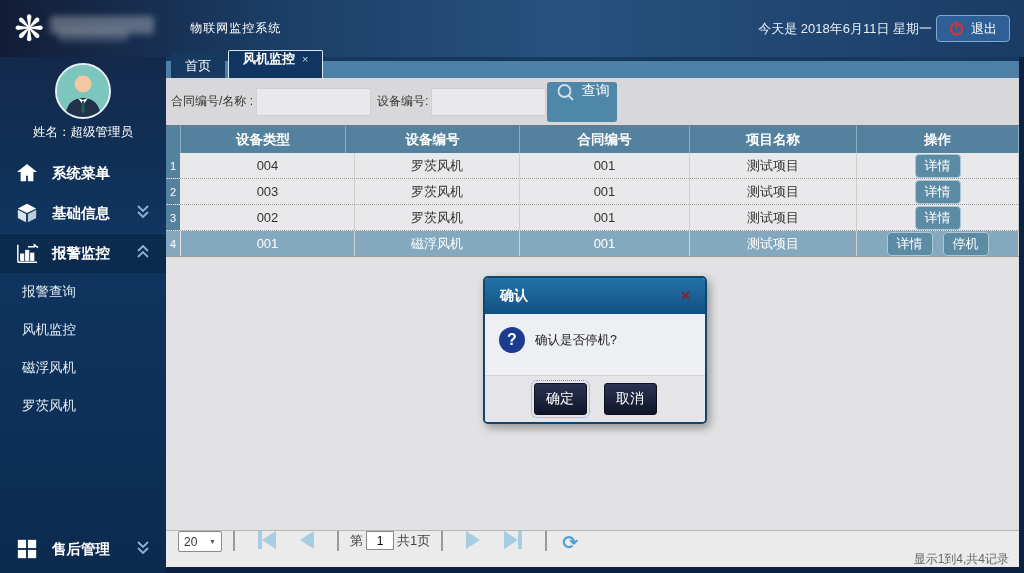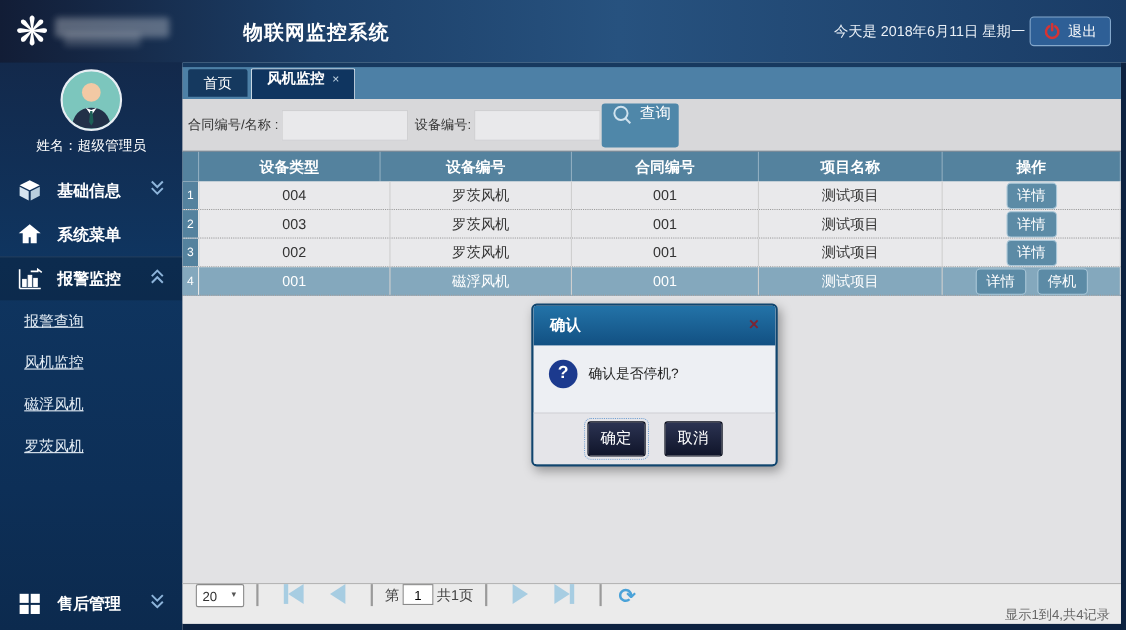--- a/index.html
+++ b/index.html
@@ -8,47 +8,47 @@
   body { position:relative; background:#0d2240; }
 
   
   .header { position:absolute; left:0; top:0; width:1024px; height:57px;
     background:linear-gradient(90deg,#121d36 0%,#1c3f68 28%,#27527f 55%,#1a3c66 100%);
     display:flex; align-items:center; padding:0 14px; }
   .logo-glyph { color:#fff; font-size:36px; line-height:36px; }
   .redacted-wrap { position:relative; width:120px; height:34px; margin-left:6px; }
   .blob1 { position:absolute; left:0; top:4px; width:104px; height:18px; background:rgba(255,255,255,0.30); border-radius:3px; filter:blur(3px); }
   .blob2 { position:absolute; left:8px; top:18px; width:70px; height:12px; background:rgba(255,255,255,0.18); border-radius:3px; filter:blur(3px); }
-  .app-title { color:#fff; font-size:18px; font-weight:bold; margin-left:51px; letter-spacing:1px; }
+  .app-title { color:#fff; font-size:12px; font-weight:normal; margin-left:20px; letter-spacing:1px; }
   .header-right { margin-left:auto; display:flex; align-items:center; gap:4px; }
   .date-text { color:#e9eff6; font-size:13px; }
   .logout-btn { display:flex; align-items:center; gap:7px; height:27px; padding:0 12px;
     background:#2e5f96; border:1px solid #84a8cc; border-radius:4px; color:#fff;
     font-size:13px; cursor:pointer; }
 
   
   .sidebar { position:absolute; left:0; top:57px; width:166px; height:516px;
     background:linear-gradient(180deg,#13294b 0%,#0f3560 35%,#0d2f57 75%,#0c2a4e 100%);
     display:flex; flex-direction:column; color:#fff; }
   .user-block { height:96px; display:flex; flex-direction:column; align-items:center; padding-top:6px; }
   .avatar { width:56px; height:56px; border-radius:50%; border:2px solid #e8eef4; overflow:hidden; background:#7cc6bd; }
   .user-name { margin-top:5px; font-size:12.5px; color:#fff; }
   .mi { height:40px; display:flex; align-items:center; padding:0 14px; font-size:14.5px; font-weight:bold; cursor:pointer; }
   .mi .ic { width:26px; height:24px; margin-right:12px; display:flex; align-items:center; justify-content:center; }
   .mi .chev { margin-left:auto; }
   .mi.section-dark { background:rgba(0,0,0,0.18); border-top:1px solid rgba(255,255,255,0.08); }
-  .smi { height:38px; line-height:38px; padding-left:22px; font-size:13.5px; color:#e4edf5; cursor:pointer;text-decoration:underline; }
+  .smi { height:38px; line-height:38px; padding-left:22px; font-size:13.5px; color:#e4edf5; cursor:pointer; }
   .side-spacer { flex:1; }
 
   
   .main { position:absolute; left:166px; top:57px; width:858px; height:516px;
     border-right:5px solid #0d2240; border-bottom:6px solid #0d2240;
     background:#e2e2e4; display:flex; flex-direction:column; }
-  .tabbar { height:33px; background:#4d80a6; border-top:4px solid #17395f;
-    display:flex; align-items:center; padding-left:5px; gap:3px; }
+  .tabbar { height:21px; background:#4d80a6; border-top:4px solid #17395f;
+    display:flex; align-items:flex-end; padding-left:5px; gap:3px; }
   .tab { height:25px; line-height:25px; padding:0 14px; background:#15395f; color:#fff;
     font-size:13px; border-radius:2px 2px 0 0; cursor:pointer; }
   .tab.active { height:28px; line-height:16px; background:#0f3560; border:1px solid #dbe7f0; border-bottom:none; font-weight:bold; }
   .tab .close-x { margin-left:7px; color:#bdd1e0; font-size:11px; font-weight:normal; }
 
   .searchbar { height:48px; background:#d8d8da; border-bottom:1px solid #6b7b88;
     display:flex; align-items:center; font-size:12px; color:#333; }
   .searchbar .lbl1 { margin-left:5px; }
   .s-input { width:115px; height:28px; background:#e9e9eb; border:1px solid #d0d0d2; margin-left:3px; font-size:12px; padding:0 5px; }
   .searchbar .lbl2 { margin-left:6px; }
@@ -133,42 +133,42 @@
         <path d="M8 52 Q10 33 26 33 Q42 33 44 52 Z" fill="#223048"></path>
         <path d="M21 33 L26 40 L31 33 L26 35 Z" fill="#fff"></path>
         <path d="M25 36 L27 36 L28 46 L26 49 L24 46 Z" fill="#1d5f57"></path>
       </svg>
     </div>
     <div class="user-name">姓名：超级管理员</div>
   </div>
 
   <div class="mi">
     <span class="ic">
+      <svg width="22" height="20" viewBox="0 0 24 22">
+          <path d="M12 1 L1 10 h4 v10 h6 v-6 h2 v6 h6 V10 h4 Z" fill="#fff"></path>
+        </svg>
+    </span>
+    <span>系统菜单</span>
+  </div>
+
+  <div class="mi">
+    <span class="ic">
       <svg width="22" height="22" viewBox="0 0 24 24">
         <path d="M12 2 L22 7 L12 12 L2 7 Z" fill="#fff"></path>
         <path d="M2 8.5 L11 13 L11 22 L2 17.5 Z" fill="#d7e4ee"></path>
         <path d="M22 8.5 L13 13 L13 22 L22 17.5 Z" fill="#b9cedd"></path>
       </svg>
     </span>
     <span>基础信息</span>
     <span class="chev">
       <svg width="18" height="16" viewBox="0 0 18 16" fill="none" stroke="#8db4da" stroke-width="1.8">
         <polyline points="4,2 9,7 14,2"></polyline>
           <polyline points="4,8 9,13 14,8"></polyline>
       </svg>
     </span>
-  </div>
-
-  <div class="mi">
-    <span class="ic">
-      <svg width="22" height="20" viewBox="0 0 24 22">
-          <path d="M12 1 L1 10 h4 v10 h6 v-6 h2 v6 h6 V10 h4 Z" fill="#fff"></path>
-        </svg>
-    </span>
-    <span>系统菜单</span>
   </div>
 
   <div class="mi section-dark">
     <span class="ic">
       <svg width="24" height="22" viewBox="0 0 26 24" stroke="#fff" fill="#fff">
         <line x1="3" y1="2" x2="3" y2="21" stroke-width="1.6"></line>
         <line x1="3" y1="21" x2="24" y2="21" stroke-width="1.6"></line>
         <rect x="6" y="12" width="3.5" height="7"></rect>
         <rect x="11.5" y="8" width="3.5" height="11"></rect>
         <rect x="17" y="11" width="3.5" height="8"></rect>

